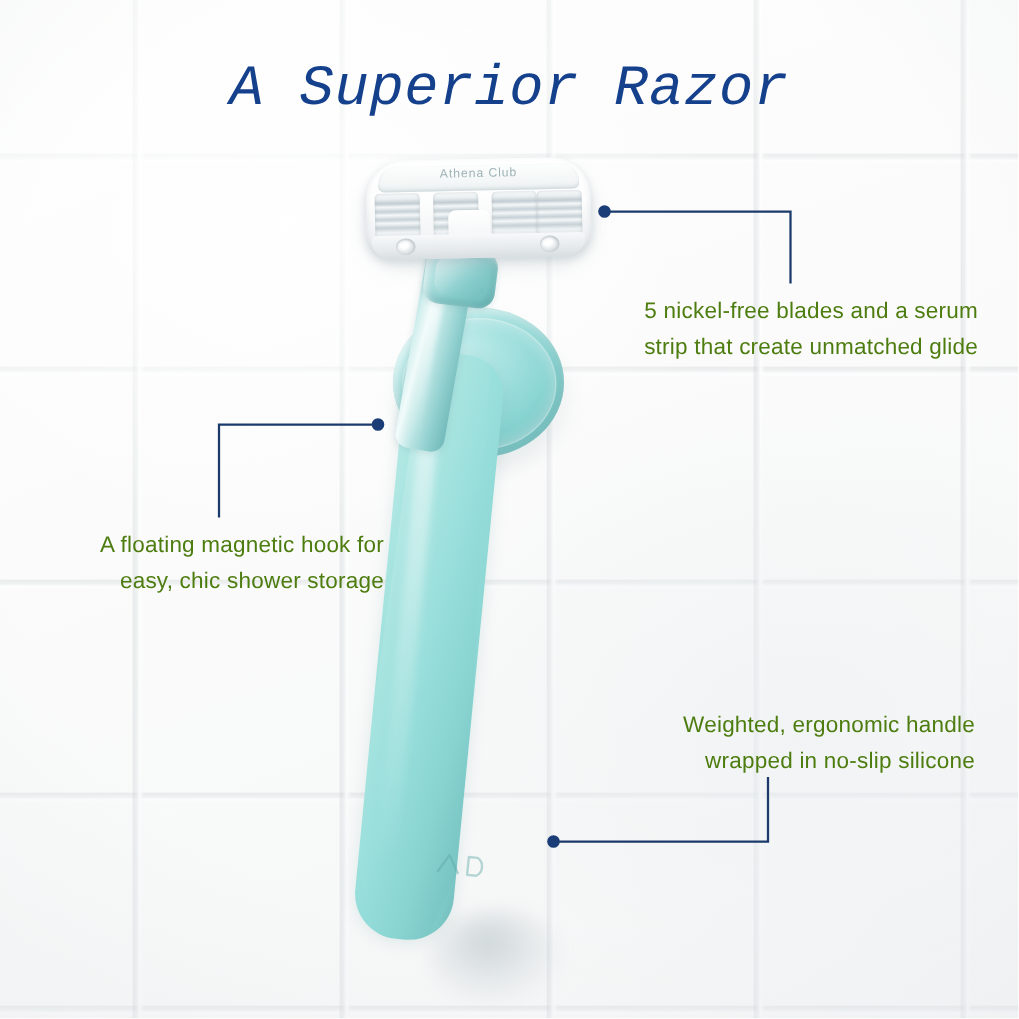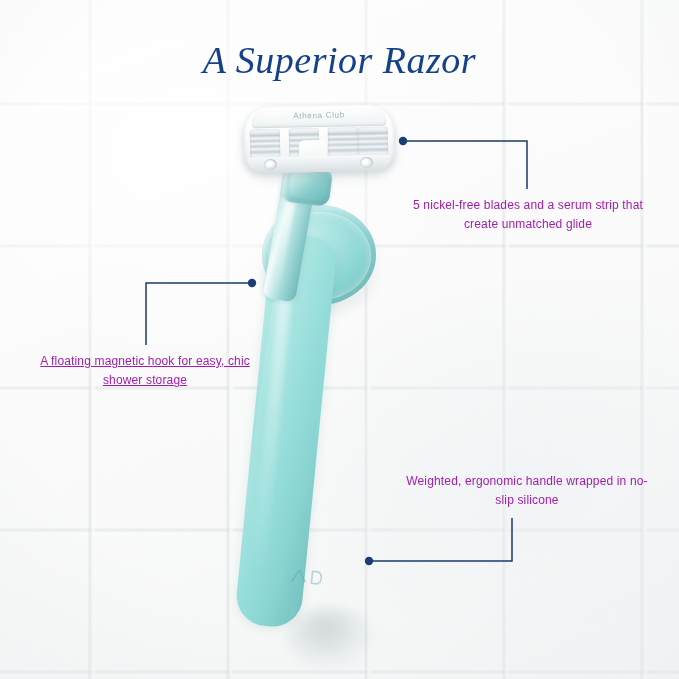--- a/index.html
+++ b/index.html
@@ -47,39 +47,39 @@
     pointer-events: none;
   }
 
   
   .title {
     position: absolute;
     left: 0;
     top: 38px;
     width: 679px;
     text-align: center;
-    font-family: Liberation Serif, serif;
+    font-family: Liberation Mono, monospace;
     font-style: italic;
     font-size: 38px;
     letter-spacing: 0.5px;
     color: #14408c;
     white-space: nowrap;
   }
 
   
   .callout {
     position: absolute;
-    color: #a21caf;
-    font-size: 12px;
+    color: #4d7c0f;
+    font-size: 15px;
     line-height: 1.62;
-    text-align: center;
+    text-align: right;
     letter-spacing: 0.15px;
   }
   #callout-blades { left: 404px; top: 196px; width: 248px; }
-  #callout-hook   { left: 34px;  top: 352px; width: 222px; text-decoration: underline; }
+  #callout-hook   { left: 34px;  top: 352px; width: 222px; }
   #callout-handle { left: 404px; top: 432px; width: 246px; margin-top: 40px; }
 
   
   .leader-svg {
     position: absolute;
     inset: 0;
     width: 679px;
     height: 679px;
     pointer-events: none;
   }

